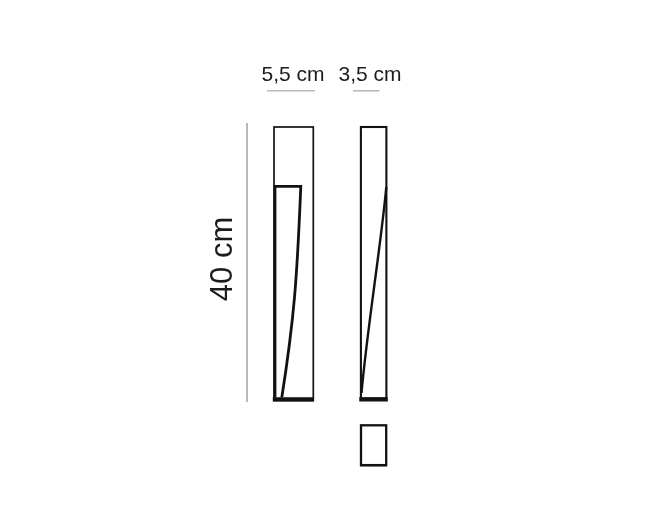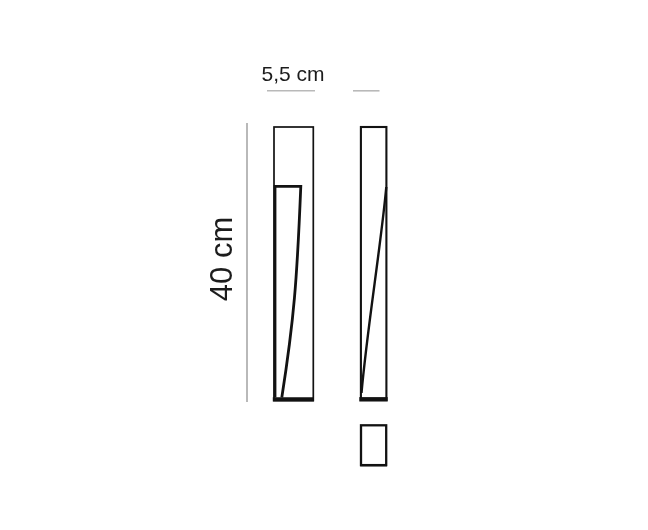--- a/index.html
+++ b/index.html
@@ -41,20 +41,21 @@
   #side-depth-label{left:310px;}
   svg.drawing{position:absolute;left:0;top:0;}
 </style>
 </head>
 <body>
 
 <div class="canvas">
 
   <div class="dim-label top" id="front-width-label">5,5 cm</div>
 
+  <div class="dim-label top" id="side-depth-label">3,5 cm</div>
 
   <div class="dim-label height" id="height-label">40 cm</div>
 
   <svg class="drawing" width="648" height="530" viewBox="0 0 648 530">
 
     <line x1="247" y1="123" x2="247" y2="402" stroke="var(--dim)" stroke-width="2"></line>
     <line x1="267" y1="90.8" x2="315" y2="90.8" stroke="var(--dim)" stroke-width="1.6"></line>
     <line x1="353" y1="90.8" x2="379.5" y2="90.8" stroke="var(--dim)" stroke-width="1.6"></line>
 
     <g fill="none" stroke="var(--line)">

